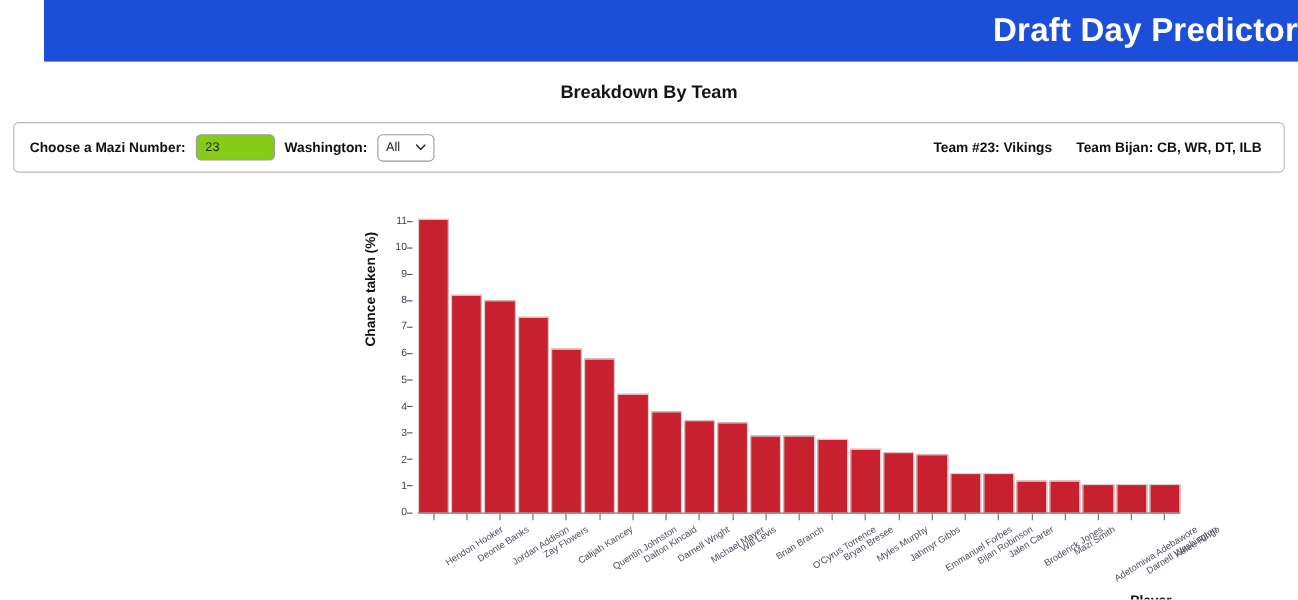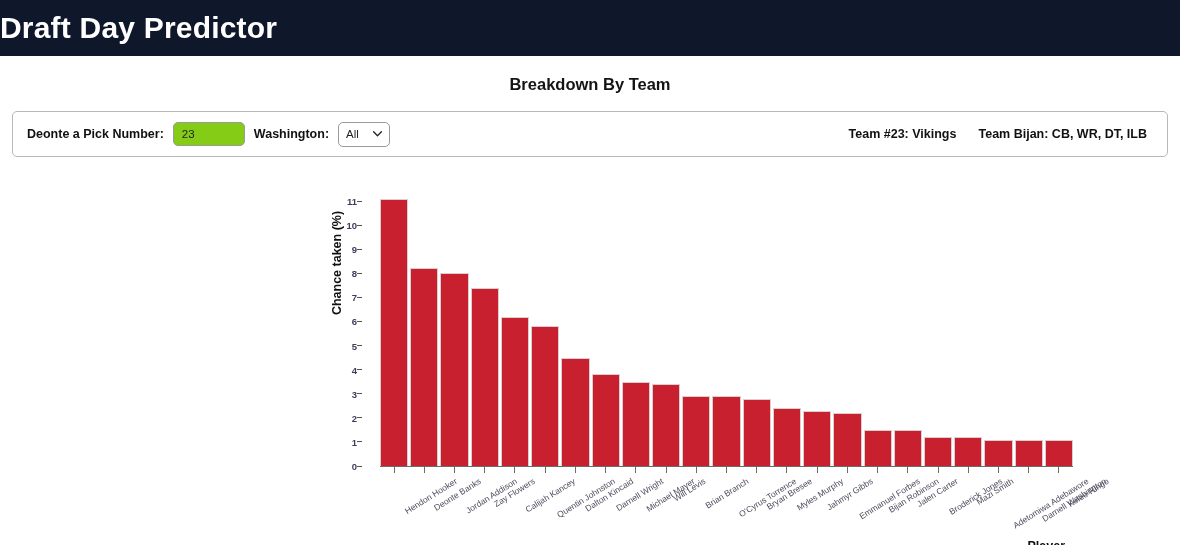--- a/index.html
+++ b/index.html
@@ -7,24 +7,25 @@
     margin: 0; padding: 0;
     width: 1180px; height: 545px;
     background: #ffffff;
     font-family: "Liberation Sans", sans-serif;
     overflow: hidden;
   }
 
   
   .app-header {
     height: 56px;
-    background: #0f172a;
+    background: #1d4ed8;
     display: flex;
     align-items: center;
-    justify-content: flex-start;
+    justify-content: flex-end;
+    margin-left: 40px;
   }
   .app-header h1 {
     margin: 0;
     color: #ffffff;
     font-size: 30px;
     font-weight: bold;
     letter-spacing: .2px;
   }
 
   
@@ -148,27 +149,26 @@
   }
   .yticks {
     position: absolute;
     left: -32px;
     top: 0;
     width: 32px;
     height: 265px;
   }
   .ytick {
     position: absolute;
-    right: 23px;
+    right: 10px;
     transform: translateY(-50%);
     font-size: 9.5px;
     color: #3d3d5c;
     text-align: right;
     width: 100%;
-    font-weight: bold;
   }
   .ytick-mark {
     position: absolute;
     right: -5px;
     top: 50%;
     transform: translateY(-50%);
     width: 5px;
     height: 1px;
     background: #555;
   }
@@ -254,21 +254,21 @@
 <body>
 
 <div class="app-header">
   <h1>Draft Day Predictor</h1>
 </div>
 
 <div class="section-title">Breakdown By Team</div>
 
 <div class="control-bar">
   <div class="control-left">
-    <span class="ctl-label">Deonte a Pick Number:</span>
+    <span class="ctl-label">Choose a Mazi Number:</span>
     <input class="pick-input" type="text" value="23" style="">
     <span class="ctl-label">Washington:</span>
     <span class="select-wrap">
       <select class="pos-select">
         <option>All</option>
       </select>
       <span class="chev">
         <svg width="9" height="6" viewBox="0 0 9 6" aria-hidden="true">
             <path d="M0.6 0.8 L4.5 4.7 L8.4 0.8" fill="none" stroke="#222" stroke-width="1.3" stroke-linecap="round" stroke-linejoin="round"></path>
           </svg>

